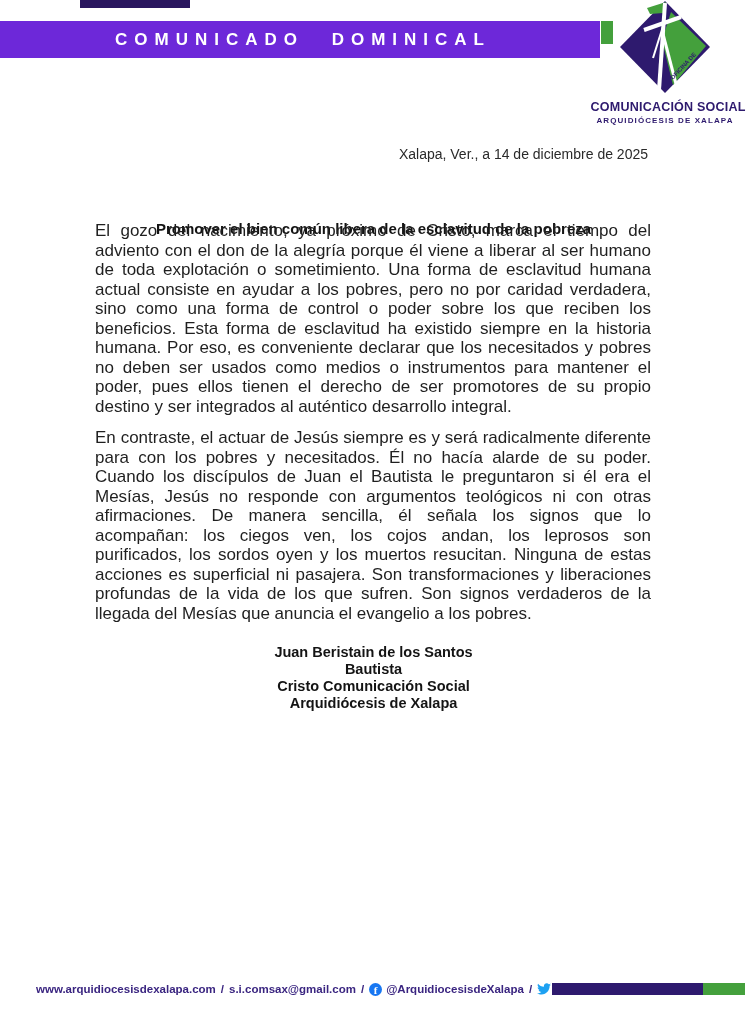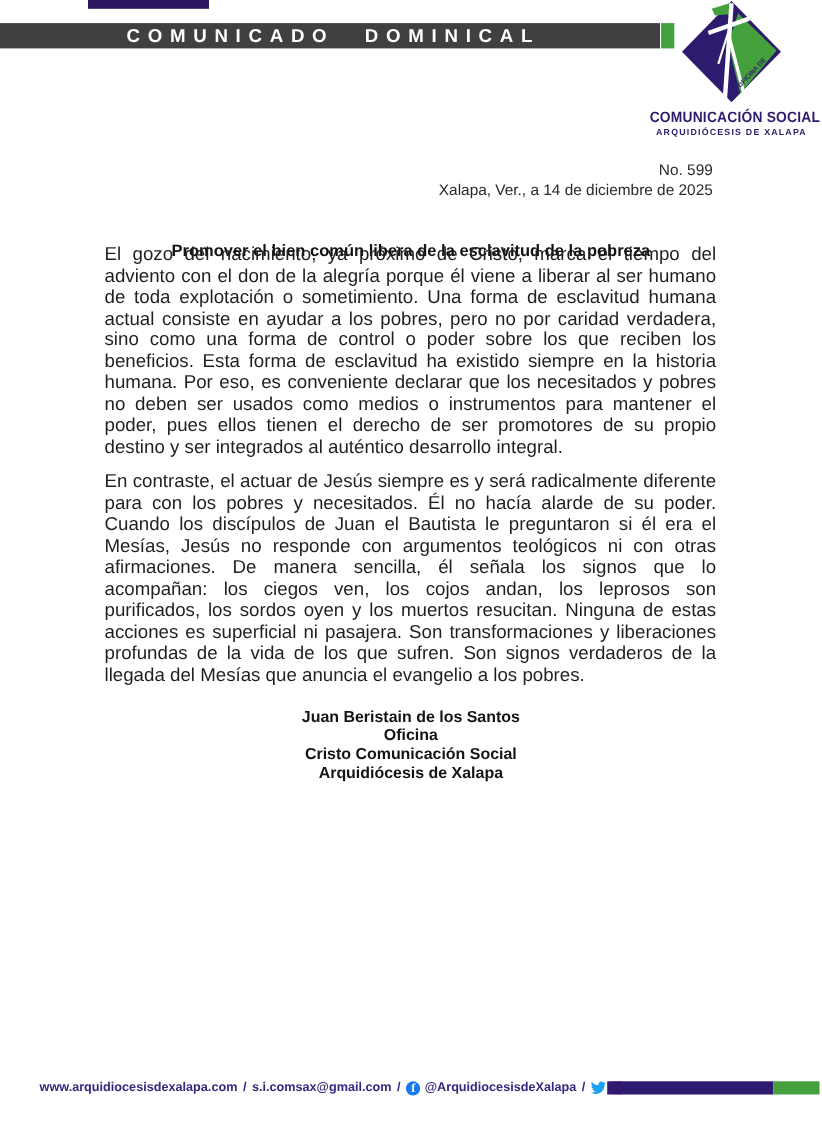--- a/index.html
+++ b/index.html
@@ -6,21 +6,21 @@
   body{
     width:747px;height:1024px;position:relative;background:#fff;
     font-family:"Liberation Sans", sans-serif;overflow:hidden;color:#1d1d1d;
   }
   .top-left-bar{
     position:absolute;left:80px;top:0;width:110px;height:8px;background:#2a175f;
   }
   
   .banner{position:absolute;left:0;top:21px;width:613px;height:23px;}
   .banner-purple{
-    position:absolute;left:0;top:0;width:600px;height:23px;background:#404040;
+    position:absolute;left:0;top:0;width:600px;height:37px;background:#6d28d9;
     display:flex;align-items:center;justify-content:center;
   }
   .banner-title{
     color:#ffffff;font-weight:bold;font-size:17px;letter-spacing:7px;
     word-spacing:16px;white-space:nowrap;margin-left:6px;
   }
   .banner-green{position:absolute;left:601px;top:0;width:12px;height:23px;background:#44a03c;}
   
   .logo-block{position:absolute;top:0;right:2px;width:160px;text-align:center;}
   .logo-diamond{display:block;margin:0 auto;}
@@ -97,34 +97,33 @@
     <path d="M25 30 L62 17" stroke="#ffffff" stroke-width="4" fill="none"></path>
     <path d="M44 34 L57 84" stroke="#ffffff" stroke-width="3" fill="none"></path>
     <path d="M46 20 L34 58" stroke="#ffffff" stroke-width="2" fill="none"></path>
     <text x="54" y="80" font-size="6" font-weight="bold" fill="#2e1a6e" transform="rotate(-47 54 80)">OFICINA DE</text>
   </svg>
   <div class="logo-caption1">COMUNICACIÓN SOCIAL</div>
   <div class="logo-caption2">ARQUIDIÓCESIS DE XALAPA</div>
 </div>
 
 <div class="meta">
-  <div>No. 599</div>
   <div>Xalapa, Ver., a 14 de diciembre de 2025</div>
 </div>
 
 <div class="doc-title">Promover el bien común libera de la esclavitud de la pobreza</div>
 
 <div class="body-text">
   <p>El gozo del nacimiento, ya próximo de Cristo, marca el tiempo del adviento con el don de la alegría porque él viene a liberar al ser humano de toda explotación o sometimiento. Una forma de esclavitud humana actual consiste en ayudar a los pobres, pero no por caridad verdadera, sino como una forma de control o poder sobre los que reciben los beneficios. Esta forma de esclavitud ha existido siempre en la historia humana. Por eso, es conveniente declarar que los necesitados y pobres no deben ser usados como medios o instrumentos para mantener el poder, pues ellos tienen el derecho de ser promotores de su propio destino y ser integrados al auténtico desarrollo integral.</p>
   <p>En contraste, el actuar de Jesús siempre es y será radicalmente diferente para con los pobres y necesitados. Él no hacía alarde de su poder. Cuando los discípulos de Juan el Bautista le preguntaron si él era el Mesías, Jesús no responde con argumentos teológicos ni con otras afirmaciones. De manera sencilla, él señala los signos que lo acompañan: los ciegos ven, los cojos andan, los leprosos son purificados, los sordos oyen y los muertos resucitan. Ninguna de estas acciones es superficial ni pasajera. Son transformaciones y liberaciones profundas de la vida de los que sufren. Son signos verdaderos de la llegada del Mesías que anuncia el evangelio a los pobres.</p>
 </div>
 
 <div class="signature">
   <div>Juan Beristain de los Santos</div>
-  <div>Oficina</div>
+  <div>Bautista</div>
   <div>Cristo Comunicación Social</div>
   <div>Arquidiócesis de Xalapa</div>
 </div>
 
 <div class="footer">
   <div class="footer-line">
     <span>www.arquidiocesisdexalapa.com</span>
     <span class="footer-sep">/</span>
     <span>s.i.comsax@gmail.com</span>
     <span class="footer-sep">/</span>

